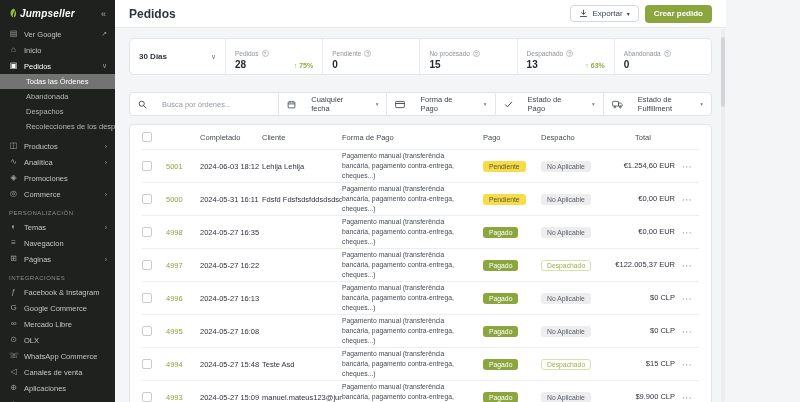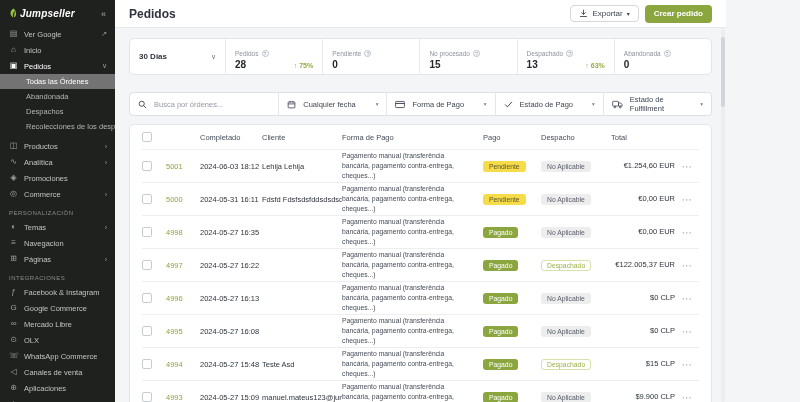--- a/index.html
+++ b/index.html
@@ -48,21 +48,21 @@
   .stat:last-child{border-right:none}
   .stat-label{display:flex;align-items:center;gap:3px;font-size:6.5px;color:#8d929c}
   .info{width:7px;height:7px;min-width:7px;border:1px solid #b9bec7;border-radius:50%;font-size:5px;
     color:#8d929c;display:flex;align-items:center;justify-content:center;cursor:pointer}
   .stat-row{display:flex;align-items:baseline;justify-content:space-between;margin-top:2px}
   .stat-value{font-size:10px;font-weight:700;color:#23272f}
   .trend{font-size:7px;color:#93ac44;font-weight:700}
 
   
   .filterbar{margin-top:17px;display:flex;background:#fff;border:1px solid #dfe1e5;border-radius:4px;height:24px}
-  .fseg{display:flex;align-items:center;gap:7px;padding:0 8px;border-right:1px solid #e4e6e9;
+  .fseg{display:flex;align-items:center;gap:15px;padding:0 8px;border-right:1px solid #e4e6e9;
     font-size:7.5px;color:#3e4552;cursor:pointer;min-width:0}
   .fseg:last-child{border-right:none}
   .fseg .car{margin-left:auto;font-size:5.5px;color:#7d828c}
   .f-search{flex:1.45}
   .f-dd{flex:1}
   .search-input{border:0;outline:0;font-size:7.5px;width:100%;color:#3e4552;background:transparent}
   .search-input::placeholder{color:#949aa4}
   .ficon{flex-shrink:0}
 
   
@@ -75,21 +75,21 @@
   .c-id{color:#8ca63f;text-decoration:none;cursor:pointer}
   .c-client{white-space:nowrap;overflow:hidden}
   .c-payment{font-size:6.8px;color:#474d58;white-space:pre-line;line-height:1.5;padding-right:10px}
   .c-total{text-align:right;line-height:1.4}
   .c-dots{color:#9aa0a8;font-size:10px;text-align:center;cursor:pointer;letter-spacing:.5px}
   .badge{display:inline-block;padding:2px 6px;border-radius:3px;font-size:6.8px;white-space:nowrap}
   .badge.warning{background:#f7dc4a;color:#5d552a}
   .badge.success{background:#8ca63f;color:#fff}
   .badge.muted{background:#ededee;color:#565c68}
   .badge.outline{background:#fff;border:1px solid #d5e2a9;color:#9cb14c;padding:1px 5px}
-  .h-total{text-align:left}
+  .h-total{text-align:center}
 
   
   .scroll-track{position:absolute;right:1px;top:29px;bottom:0;width:4px;background:#ebedef;border-radius:2px}
   .scroll-thumb{position:absolute;top:8px;left:0;width:4px;height:70px;background:#d2d4d7;border-radius:2px;cursor:pointer}
 
   svg{display:block}
 </style>
 </head>
 <body>
 

